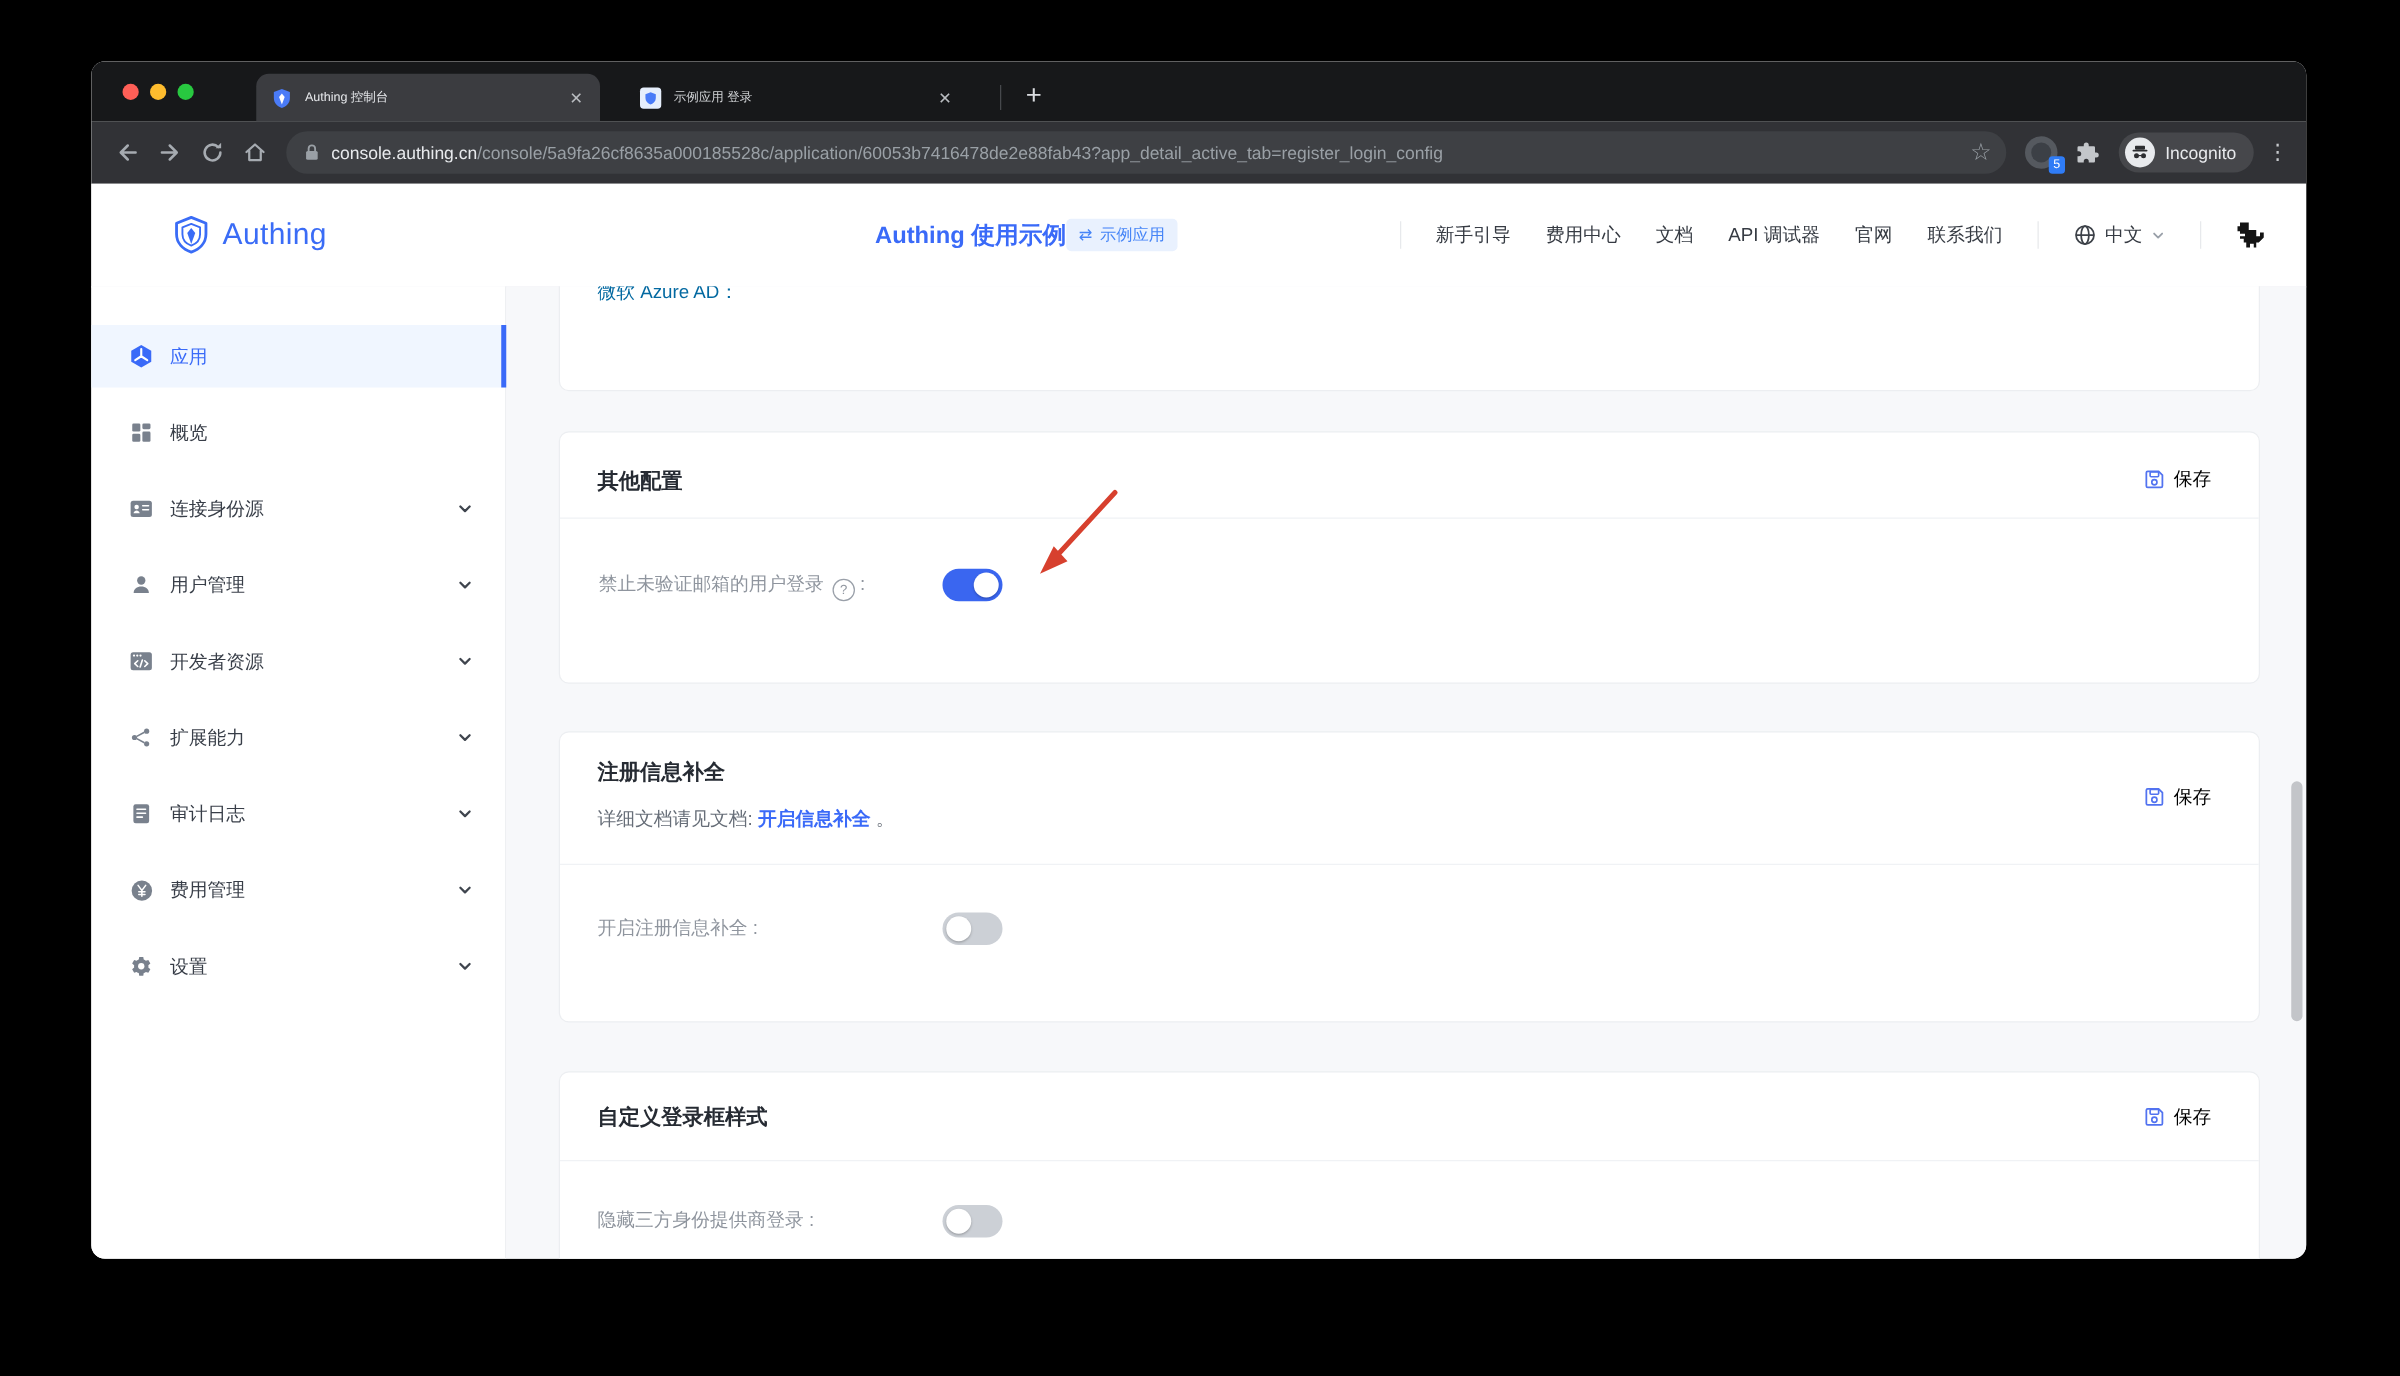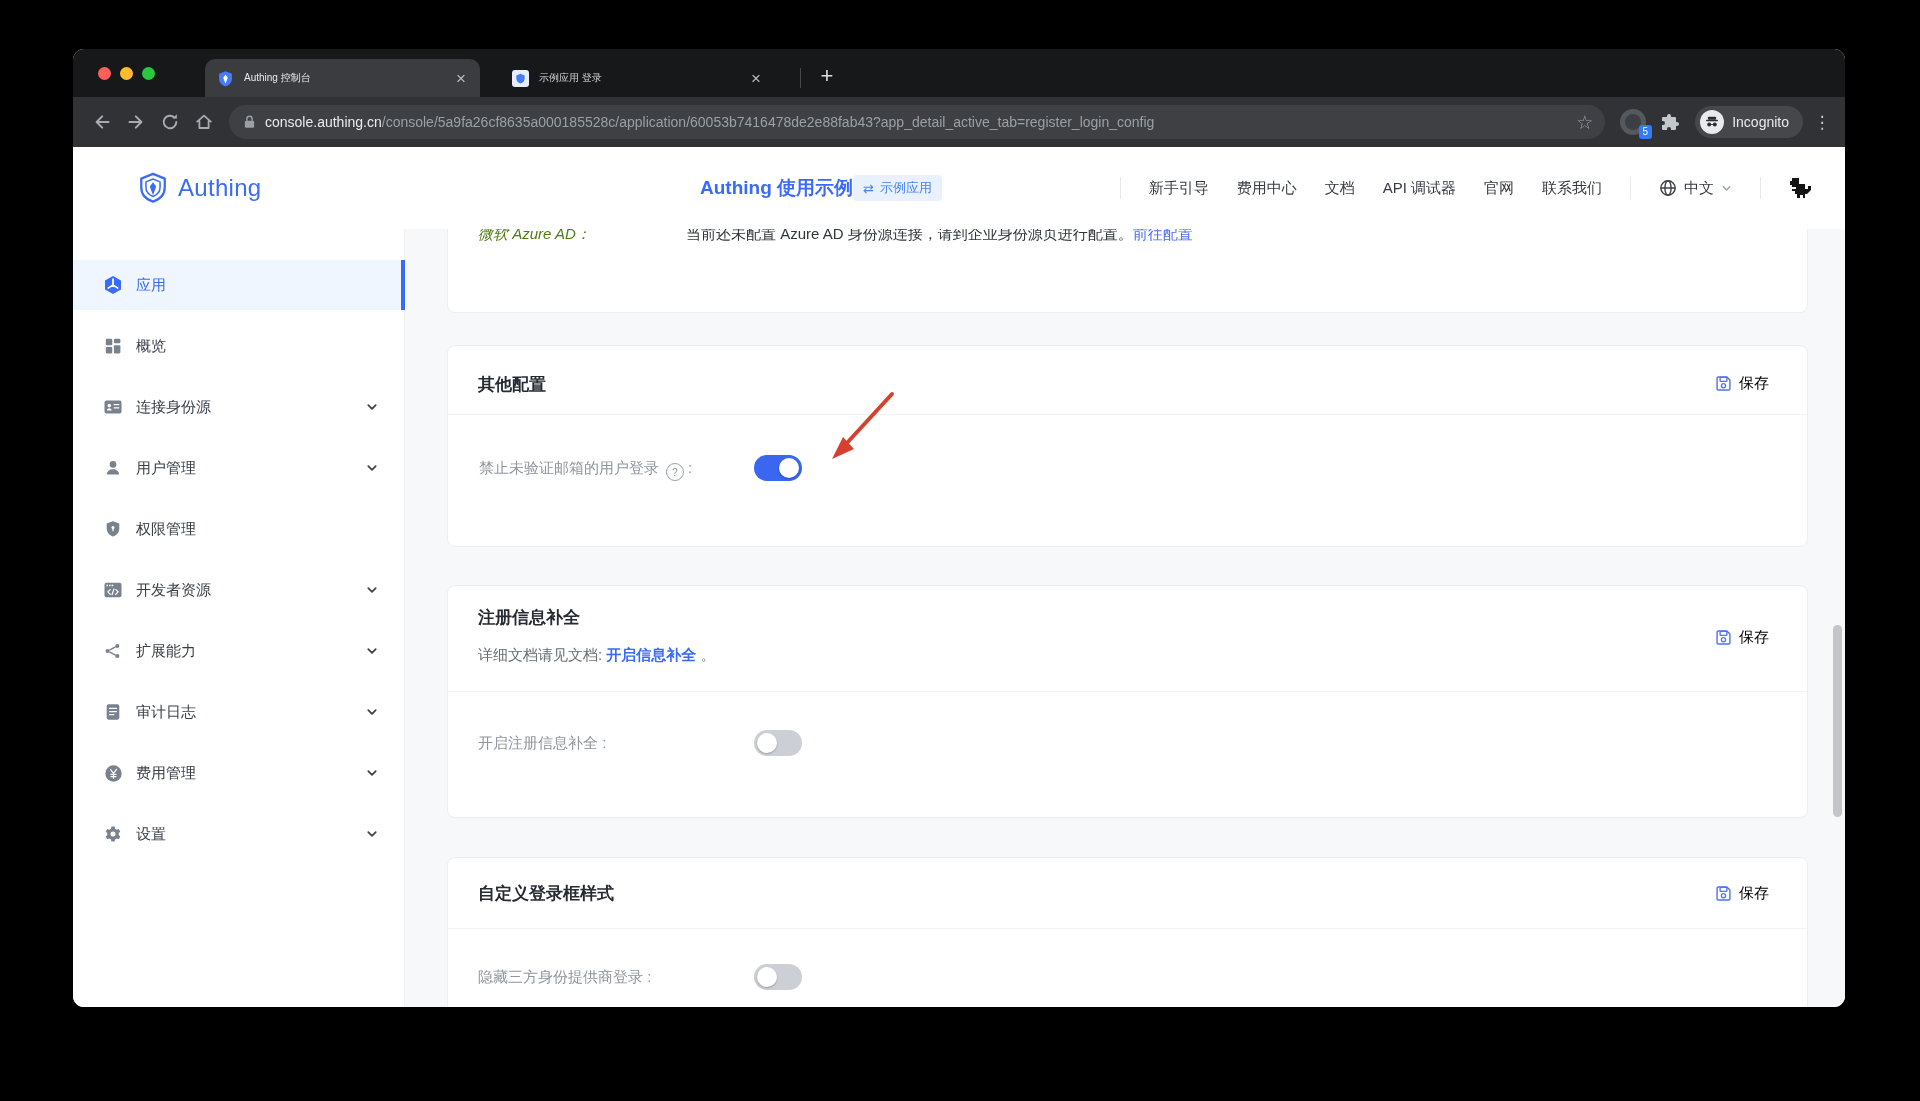--- a/index.html
+++ b/index.html
@@ -56,21 +56,21 @@
   .content{flex:1;background:#f7f8fa;position:relative;overflow:hidden;}
   .card{position:absolute;left:42px;width:1361px;background:#fff;border:1px solid #eceef1;border-radius:8px;box-sizing:border-box;}
   #card-azure{top:-56px;height:140px;}
   #card-other{top:116px;height:202px;}
   #card-reg{top:356px;height:233px;}
   #card-custom{top:628px;height:332px;}
   .card-title{position:absolute;left:30px;font-size:17px;font-weight:700;color:#262b33;}
   .save-btn{position:absolute;right:38px;display:flex;align-items:center;gap:7px;color:#000000;font-size:15px;cursor:pointer;}
   .card-div{position:absolute;left:0;right:0;height:1px;background:#f0f2f5;}
   .row-label{position:absolute;color:#8f959e;font-size:15px;line-height:20px;white-space:nowrap;}
-  .az-label{position:absolute;left:30px;top:50px;color:#4d7c0f;font-size:15px;line-height:20px;font-style:italic;}
+  .az-label{position:absolute;left:30px;top:50px;color:#0369a1;font-size:15px;line-height:20px;}
   .az-value{position:absolute;left:238px;top:50px;font-size:15px;line-height:20px;color:#31353b;white-space:nowrap;}
   .az-value .cfg-link{color:#4e6ef2;cursor:pointer;}
   .desc-line{position:absolute;left:30px;top:60px;font-size:15px;color:#676e78;}
   .desc-line .doc-link{color:#3a6af8;font-weight:700;cursor:pointer;}
   .toggle{position:absolute;width:48px;height:26px;border-radius:13px;cursor:pointer;}
   .toggle::after{content:"";position:absolute;top:3px;width:20px;height:20px;border-radius:50%;background:#fff;box-shadow:0 1px 2px rgba(0,0,0,.25);}
   .toggle.on{background:#3a66f0;}.toggle.on::after{right:3px;}
   .toggle.off{background:#ccd0d6;}.toggle.off::after{left:3px;}
   .help{display:inline-flex;width:16px;height:16px;border:1px solid #9aa0a9;border-radius:50%;align-items:center;justify-content:center;font-size:10.5px;color:#8f959e;margin:0 4px 0 7px;vertical-align:-3px;}
   .annot-arrow{position:absolute;left:368px;top:40px;pointer-events:none;}
@@ -259,30 +259,20 @@
               <circle cx="10" cy="6" r="3.7" fill="#79818d"></circle>
               <path d="M3.2 17.2c0-3.7 3-5.9 6.8-5.9s6.8 2.2 6.8 5.9z" fill="#79818d"></path>
             </svg>
           </span>
         <span class="label">用户管理</span>
         <svg width="12" height="12" viewBox="0 0 12 12">
             <path d="M2.3 4.2L6 7.9l3.7-3.7" stroke="#3f454e" stroke-width="1.8" fill="none" stroke-linecap="round" stroke-linejoin="round"></path>
           </svg>
       </div>
 
-      <div class="side-item">
-        <span class="sicon">
-            <svg width="18" height="18" viewBox="0 0 20 20">
-              <path d="M10 1.3l7 2.6v5.2c0 4.6-3 7.9-7 9.3-4-1.4-7-4.7-7-9.3V3.9z" fill="#79818d"></path>
-              <circle cx="10" cy="8.3" r="1.7" fill="#fff"></circle>
-              <rect x="9.3" y="9.2" width="1.4" height="3.4" rx=".7" fill="#fff"></rect>
-            </svg>
-          </span>
-        <span class="label">权限管理</span>
-      </div>
 
       <div class="side-item">
         <span class="sicon">
             <svg width="20" height="20" viewBox="0 0 20 20">
               <rect x="1.5" y="2.8" width="17" height="14.4" rx="2" fill="#79818d"></rect>
               <circle cx="4.2" cy="5.4" r=".9" fill="#fff"></circle>
               <circle cx="6.8" cy="5.4" r=".9" fill="#fff"></circle>
               <circle cx="9.4" cy="5.4" r=".9" fill="#fff"></circle>
               <path d="M7.2 9.6l-2.4 2.3 2.4 2.3M12.8 9.6l2.4 2.3-2.4 2.3M10.9 9l-1.8 5.6" stroke="#fff" stroke-width="1.3" fill="none" stroke-linecap="round" stroke-linejoin="round"></path>
             </svg>
@@ -345,23 +335,20 @@
         <svg width="12" height="12" viewBox="0 0 12 12">
             <path d="M2.3 4.2L6 7.9l3.7-3.7" stroke="#3f454e" stroke-width="1.8" fill="none" stroke-linecap="round" stroke-linejoin="round"></path>
           </svg>
       </div>
     </div>
 
     <div class="content">
 
       <div class="card" id="card-azure">
         <div class="az-label">微软 Azure AD：</div>
-        <div class="az-value">
-          <span>当前还未配置 Azure AD 身份源连接，请到企业身份源页进行配置。</span><span class="cfg-link">前往配置</span>
-        </div>
       </div>
 
       <div class="card" id="card-other">
         <div class="card-title" style="top:27px;">其他配置</div>
         <div class="save-btn" style="top:28px;">
           <svg width="17" height="17" viewBox="0 0 18 18">
               <path d="M2.2 3.4c0-.7.5-1.2 1.2-1.2h9.2l3.2 3.2v9.2c0 .7-.5 1.2-1.2 1.2H3.4c-.7 0-1.2-.5-1.2-1.2z" fill="none" stroke="#5273f0" stroke-width="1.5"></path>
               <rect x="5.4" y="2.6" width="7.2" height="4.2" rx=".8" fill="none" stroke="#5273f0" stroke-width="1.4"></rect>
               <circle cx="9" cy="11.4" r="2.2" fill="none" stroke="#5273f0" stroke-width="1.4"></circle>
             </svg>

